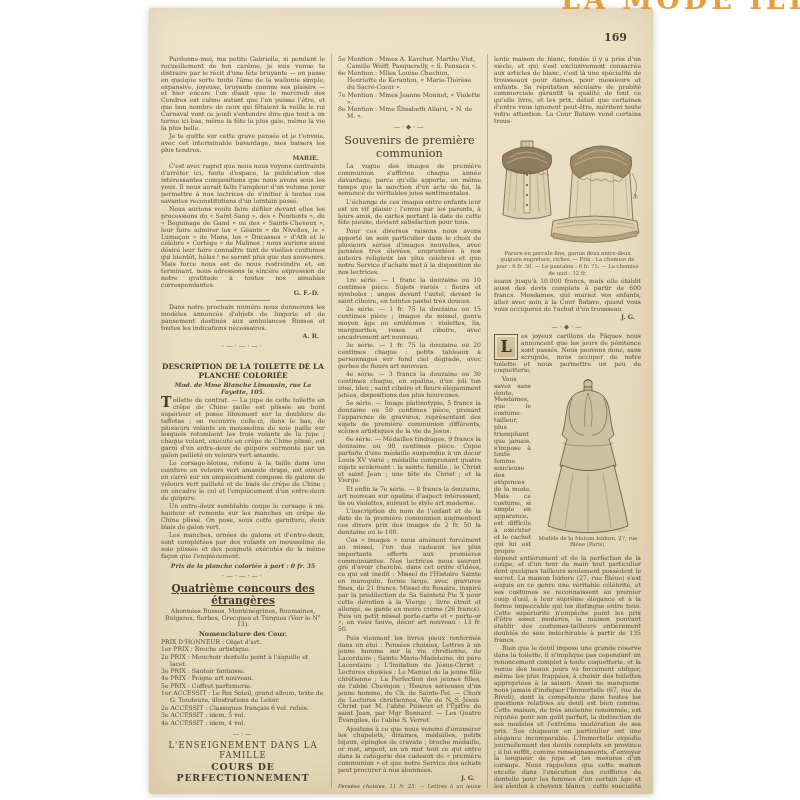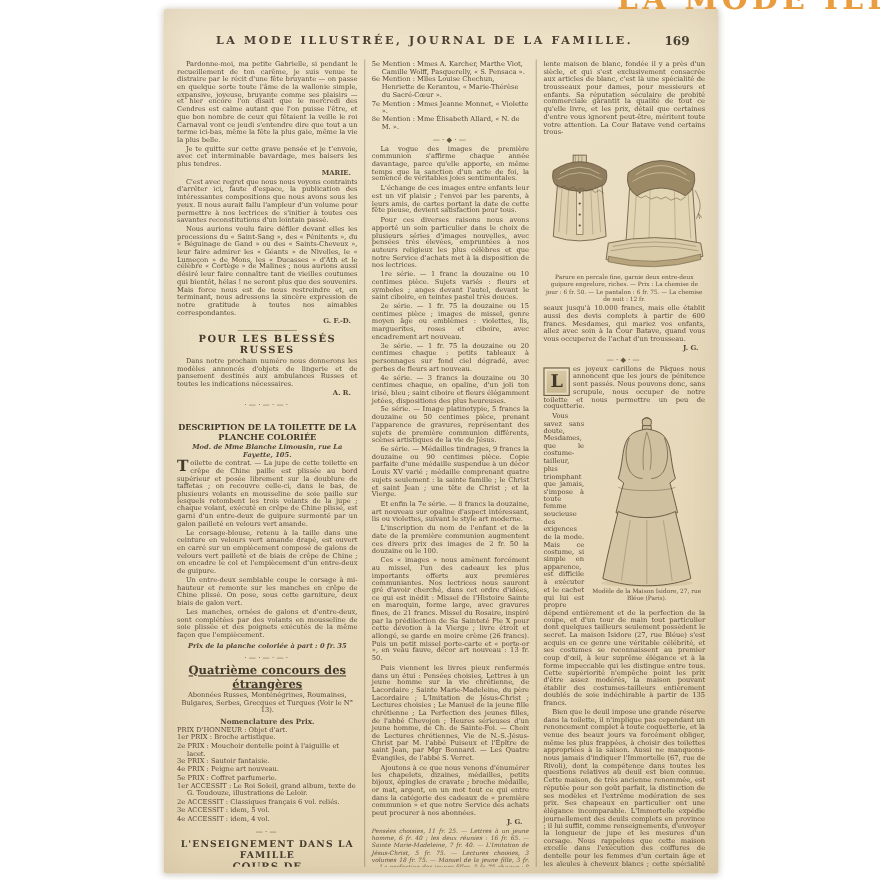--- a/index.html
+++ b/index.html
@@ -27,21 +27,21 @@
   .sig{font-size:6.2px;text-align:right;color:#54483a;margin:-1px 6px 2px 0;font-weight:bold;}
   .rule{border-top:1px solid rgba(100,84,58,.55);width:54px;margin:4px auto 3px;}
   .orn{text-align:center;color:#6c5b44;font-size:6.5px;letter-spacing:2px;margin:3px 0 2px;
       font-family:"DejaVu Sans",sans-serif;}
   .h-bless{font-size:9px;font-weight:bold;text-align:center;letter-spacing:1.4px;color:#463c2e;margin:2px 0 2px;}
   .h-desc{font-size:7.4px;font-weight:bold;text-align:center;color:#443a2c;margin:12px 0 1px;}
   .h-desc-sub{font-size:6.1px;font-weight:bold;font-style:italic;text-align:center;color:#54483a;margin:0 0 2px;}
   .price-note{font-size:6.1px;font-weight:bold;font-style:italic;text-align:center;color:#54483a;margin:2px 0 2px;}
   .h-concours{font-size:10.5px;font-weight:bold;text-align:center;color:#463c2e;margin:2px 0 2px;text-decoration:underline;}
   .h-csub{font-size:6.5px;font-weight:bold;text-align:center;color:#54483a;margin:1px 0;}
-  .h-ens{font-size:8.4px;font-weight:bold;text-align:center;letter-spacing:1px;color:#463c2e;margin:2px 0 1px;}
+  .h-ens{font-size:8.4px;font-weight:normal;text-align:center;letter-spacing:1px;color:#463c2e;margin:2px 0 1px;}
   .h-cours{font-size:9.4px;font-weight:bold;text-align:center;letter-spacing:.8px;color:#463c2e;margin:0 0 1px;}
   .h-souvenirs{font-size:11.3px;text-align:center;color:#4a4032;margin:3px 0 3px;font-weight:normal;}
   .h-chronique{font-size:12px;font-weight:bold;text-align:center;letter-spacing:.8px;color:#443a2c;margin:2px 0 2px;}
   .small-note{font-size:5.4px;line-height:1.22;text-align:justify;color:#5a4d3c;font-style:italic;margin:1px 0 2px;}
   .caption{font-size:5.3px;line-height:1.25;text-align:center;color:#5a4d3c;margin:0 2px 2px;}
   .fig-communion{display:block;width:146px;margin:2px auto 1px;}
   .dress-float{float:right;width:106px;margin:1px 0 1px 4px;}
   .dress-float svg{display:block;width:106px;}
   .clear{clear:both;}
   .dropT{float:left;font-size:14px;line-height:11px;font-weight:bold;color:#443a2c;margin:0 1.5px 0 0;}
@@ -50,48 +50,46 @@
       font-size:16px;font-weight:bold;text-align:center;line-height:24px;color:#41372a;margin:1px 3px 0 0;}
 </style>
 </head>
 <body>
 
 <div class="stage">
 
   <div class="watermark">LA MODE ILLUSTRÉE</div>
 
   <div class="page">
-    <div class="page-header">LA MODE ILLUSTRÉE, JOURNAL DE LA FAMILLE.</div>
     <div class="page-num">169</div>
 
     <div class="cols">
 
       <div class="col c1">
         <div class="p">Pardonne-moi, ma petite Gabrielle, si pendant le recueillement de ton carême, je suis venue te distraire par le récit d'une fête bruyante — on passe en quelque sorte toute l'âme de la wallonie simple, expansive, joyeuse, bruyante comme ses plaisirs — et hier encore l'on disait que le mercredi des Cendres est calme autant que l'on puisse l'être, et que bon nombre de ceux qui fêtaient la veille le roi Carnaval vont ce jeudi s'entendre dire que tout a un terme ici-bas, même la fête la plus gaie, même la vie la plus belle.</div>
         <div class="p">Je te quitte sur cette grave pensée et je t'envoie, avec cet interminable bavardage, mes baisers les plus tendres.</div>
         <div class="sig">MARIE.</div>
         <div class="p">C'est avec regret que nous nous voyons contraints d'arrêter ici, faute d'espace, la publication des intéressantes compositions que nous avons sous les yeux. Il nous aurait fallu l'ampleur d'un volume pour permettre à nos lectrices de s'initier à toutes ces savantes reconstitutions d'un lointain passé.</div>
         <div class="p">Nous aurions voulu faire défiler devant elles les processions du « Saint-Sang », des « Pénitents », du « Béguinage de Gand » ou des « Saints-Cheveux », leur faire admirer les « Géants » de Nivelles, le « Lumeçon » de Mons, les « Ducasses » d'Ath et le célèbre « Cortège » de Malines ; nous aurions aussi désiré leur faire connaître tant de vieilles coutumes qui bientôt, hélas ! ne seront plus que des souvenirs. Mais force nous est de nous restreindre et, en terminant, nous adressons la sincère expression de notre gratitude à toutes nos aimables correspondantes.</div>
         <div class="sig">G. F.-D.</div>
         <div class="rule"></div>
-        <div class="h-bless">POUR LES BLESSÉS RUSSES</div>
         <div class="p">Dans notre prochain numéro nous donnerons les modèles annoncés d'objets de lingerie et de pansement destinés aux ambulances Russes et toutes les indications nécessaires.</div>
         <div class="sig">A. R.</div>
         <div class="orn">·—·—·—·</div>
         <div class="h-desc">DESCRIPTION DE LA TOILETTE DE LA PLANCHE COLORIÉE</div>
         <div class="h-desc-sub">Mod. de Mme Blanche Limousin, rue La Fayette, 105.</div>
         <div class="p noind"><span class="dropT">T</span><span>oilette de contrat. — La jupe de cette toilette en crêpe de Chine paille est plissée au bord supérieur et posée librement sur la doublure de taffetas ; on recouvre celle-ci, dans le bas, de plusieurs volants en mousseline de soie paille sur lesquels retombent les trois volants de la jupe ; chaque volant, exécuté en crêpe de Chine plissé, est garni d'un entre-deux de guipure surmonté par un galon pailleté en velours vert amande.</span></div>
         <div class="p">Le corsage-blouse, retenu à la taille dans une ceinture en velours vert amande drapé, est ouvert en carré sur un empiècement composé de galons de velours vert pailleté et de biais de crêpe de Chine ; on encadre le col et l'empiècement d'un entre-deux de guipure.</div>
         <div class="p">Un entre-deux semblable coupe le corsage à mi-hauteur et remonte sur les manches en crêpe de Chine plissé. On pose, sous cette garniture, deux biais de galon vert.</div>
         <div class="p">Les manches, ornées de galons et d'entre-deux, sont complétées par des volants en mousseline de soie plissée et des poignets exécutés de la même façon que l'empiècement.</div>
         <div class="price-note">Prix de la planche coloriée à part : 0 fr. 35</div>
         <div class="orn">·—·—·—·</div>
         <div class="h-concours">Quatrième concours des étrangères</div>
         <div class="p noind" style="text-align:center;">Abonnées Russes, Monténégrines, Roumaines, Bulgares, Serbes, Grecques et Turques (Voir le N° 13).</div>
-        <div class="h-csub">Nomenclature des Prix.</div>
+        <div class="h-csub">Nomenclature des Cour.</div>
         <div>
             <div class="li">PRIX D'HONNEUR : Objet d'art.</div>
             <div class="li">1er PRIX : Broche artistique.</div>
             <div class="li">2e PRIX : Mouchoir dentelle point à l'aiguille et lacet.</div>
             <div class="li">3e PRIX : Sautoir fantaisie.</div>
             <div class="li">4e PRIX : Peigne art nouveau.</div>
             <div class="li">5e PRIX : Coffret parfumerie.</div>
             <div class="li">1er ACCESSIT : Le Roi Soleil, grand album, texte de G. Toudouze, illustrations de Leloir.</div>
             <div class="li">2e ACCESSIT : Classiques français 6 vol. reliés.</div>
             <div class="li">3e ACCESSIT : idem, 5 vol.</div>
@@ -104,20 +102,21 @@
       </div>
 
       <div class="col c2">
         <div>
             <div class="li">5e Mention : Mmes A. Karcher, Marthe Viot, Camille Wolff, Pasquerelly, « S. Pensaca ».</div>
             <div class="li">6e Mention : Mlles Louise Chechun, Henriette de Kerantou, « Marie-Thérèse du Sacré-Cœur ».</div>
             <div class="li">7e Mention : Mmes Jeanne Monnet, « Violette ».</div>
             <div class="li">8e Mention : Mme Élisabeth Allard, « N. de M. ».</div>
           </div>
         <div class="orn">—·◆·—</div>
+        <div class="h-souvenirs">Souvenirs de première communion</div>
         <div>
             <div class="p">La vogue des images de première communion s'affirme chaque année davantage, parce qu'elle apporte, en même temps que la sanction d'un acte de foi, la semence de véritables joies sentimentales.</div>
             <div class="p">L'échange de ces images entre enfants leur est un vif plaisir ; l'envoi par les parents, à leurs amis, de cartes portant la date de cette fête pieuse, devient satisfaction pour tous.</div>
             <div class="p">Pour ces diverses raisons nous avons apporté un soin particulier dans le choix de plusieurs séries d'images nouvelles, avec pensées très élevées, empruntées à nos auteurs religieux les plus célèbres et que notre Service d'achats met à la disposition de nos lectrices.</div>
             <div class="p">1re série. — 1 franc la douzaine ou 10 centimes pièce. Sujets variés : fleurs et symboles ; anges devant l'autel, devant le saint ciboire, en teintes pastel très douces.</div>
             <div class="p">2e série. — 1 fr. 75 la douzaine ou 15 centimes pièce ; images de missel, genre moyen âge ou emblèmes : violettes, lis, marguerites, roses et ciboire, avec encadrement art nouveau.</div>
             <div class="p">3e série. — 1 fr. 75 la douzaine ou 20 centimes chaque : petits tableaux à personnages sur fond ciel dégradé, avec gerbes de fleurs art nouveau.</div>
             <div class="p">4e série. — 3 francs la douzaine ou 30 centimes chaque, en opaline, d'un joli ton irisé, bleu ; saint ciboire et fleurs élégamment jetées, dispositions des plus heureuses.</div>
             <div class="p">5e série. — Image platinotypie, 5 francs la douzaine ou 50 centimes pièce, prenant l'apparence de gravures, représentant des sujets de première communion différents, scènes artistiques de la vie de Jésus.</div>
             <div class="p">6e série. — Médailles tindrages, 9 francs la douzaine ou 90 centimes pièce. Copie parfaite d'une médaille suspendue à un décor Louis XV varié ; médaille comprenant quatre sujets seulement : la sainte famille ; le Christ et saint Jean ; une tête de Christ ; et la Vierge.</div>

